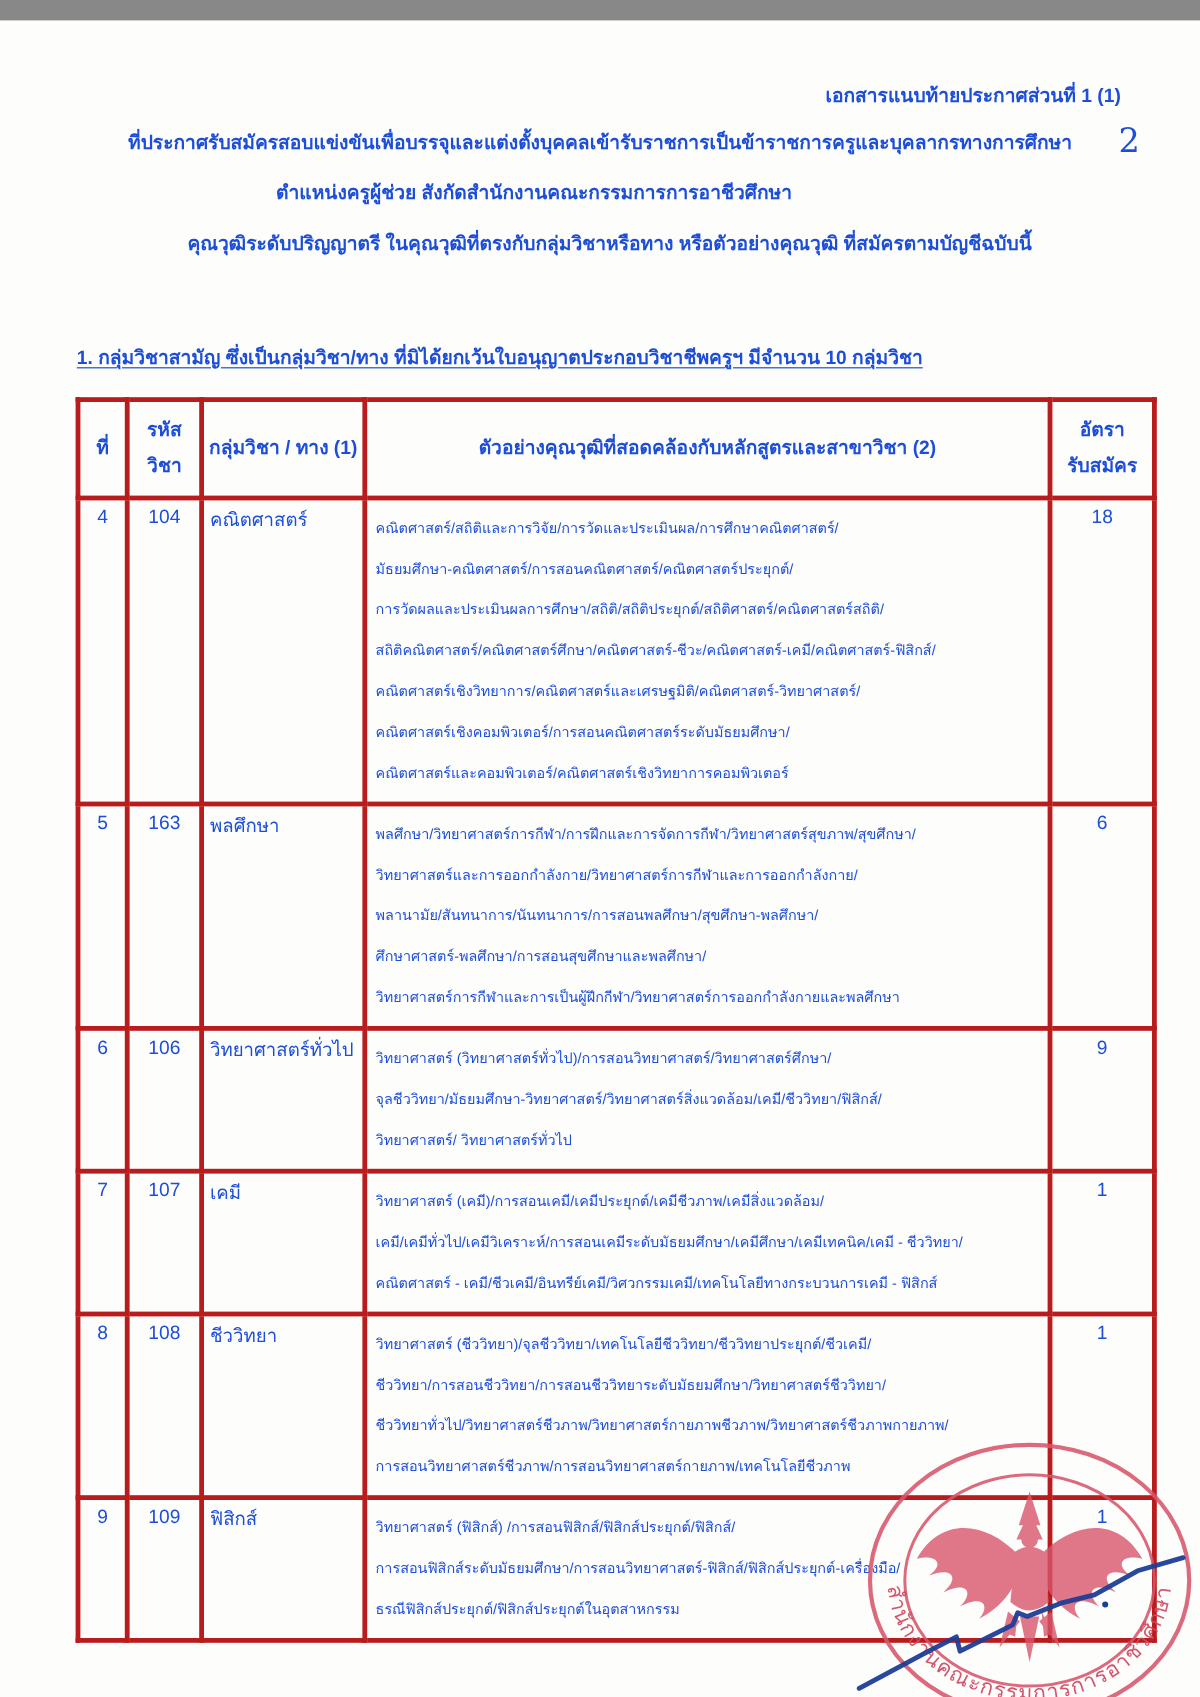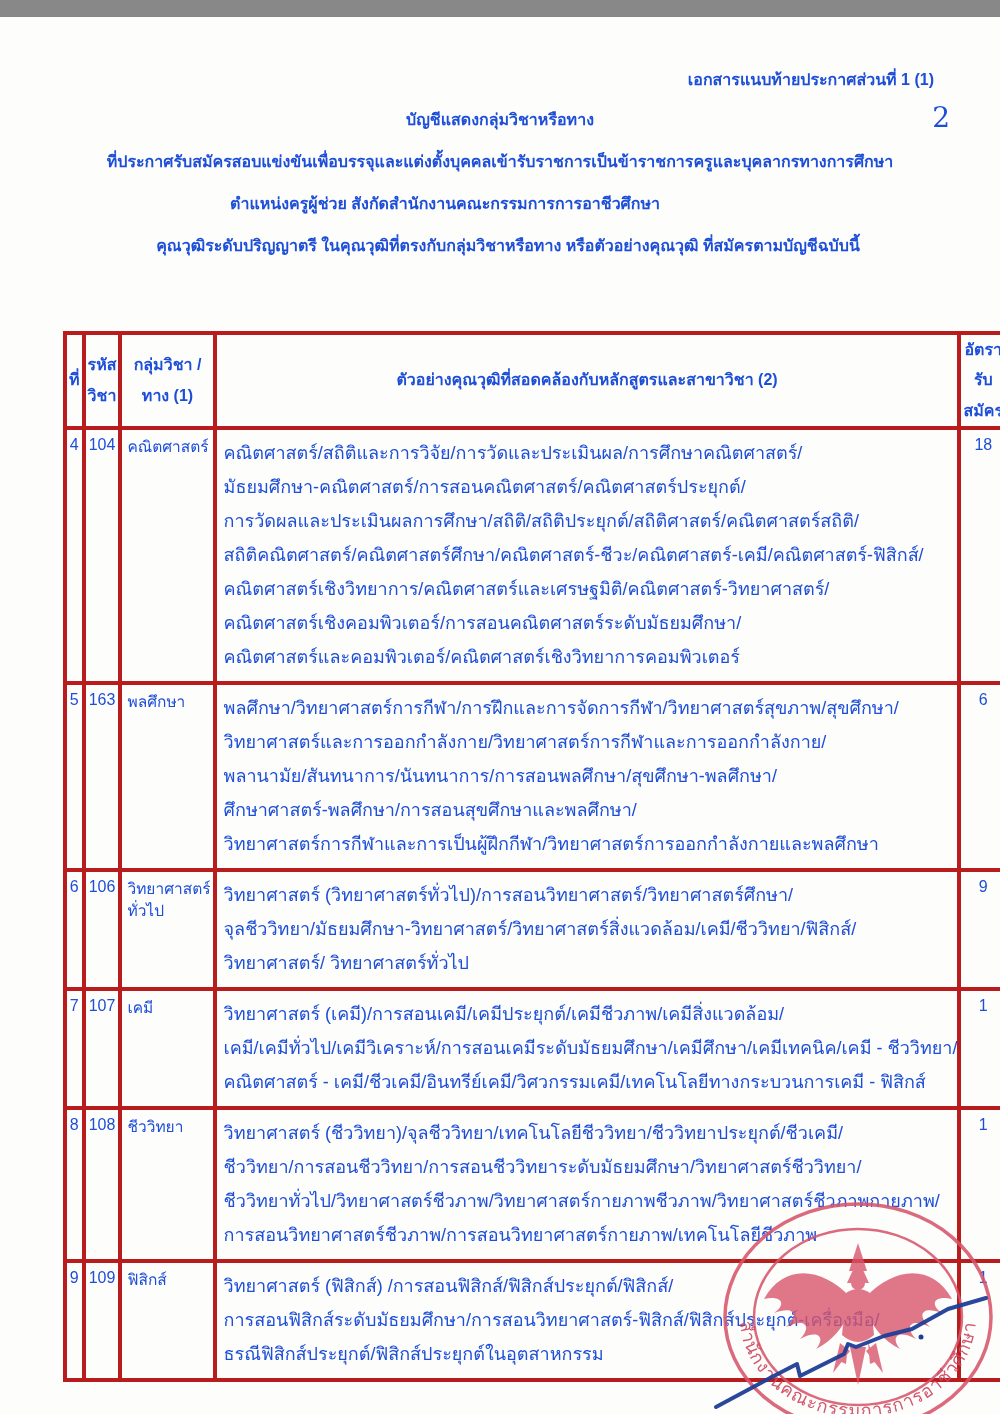--- a/index.html
+++ b/index.html
@@ -31,44 +31,44 @@
   table.subject-table {
     position:absolute; top:314px; left:63px; z-index:1;
     border-collapse:collapse; table-layout:fixed; background:transparent;
   }
   .subject-table th, .subject-table td { border:4px solid #b91c1c; }
   .subject-table thead th {
     height:78px; font-size:16px; font-weight:700;
     text-align:center; vertical-align:middle; line-height:1.9; padding:0 2px;
   }
   .subject-table td {
-    vertical-align:top; font-size:18px; padding:6px 0 7px 0;
+    vertical-align:top; font-size:12px; padding:6px 0 7px 0;
   }
   td.cell-center { text-align:center; font-size:16px; }
   td.cell-group  { padding-left:5px; padding-right:2px; line-height:22px; font-size:15.5px;border-radius:25px; }
   td.cell-qual   { overflow:hidden; }
   .qual-line { line-height:34px; padding-left:7px; white-space:nowrap; }
   .stamp-svg     { position:absolute; left:690px; top:1180px; z-index:2; }
   .signature-svg { position:absolute; left:680px; top:1268px; z-index:3; }
 </style>
 </head>
 <body>
 
 <div class="page">
 
   <div class="attachment">เอกสารแนบท้ายประกาศส่วนที่ 1 (1)</div>
   <div class="pagenum">2</div>
 
   <div class="titles">
-    <div class="title-line">บัญชีแสดงกลุ่มวิชาหรือทาง</div>
     <div class="title-line">ที่ประกาศรับสมัครสอบแข่งขันเพื่อบรรจุและแต่งตั้งบุคคลเข้ารับราชการเป็นข้าราชการครูและบุคลากรทางการศึกษา</div>
     <div class="title-line shift-left">ตำแหน่งครูผู้ช่วย สังกัดสำนักงานคณะกรรมการการอาชีวศึกษา</div>
     <div class="title-line shift-right">คุณวุฒิระดับปริญญาตรี ในคุณวุฒิที่ตรงกับกลุ่มวิชาหรือทาง หรือตัวอย่างคุณวุฒิ ที่สมัครตามบัญชีฉบับนี้</div>
   </div>
 
+  <div class="section-heading">1. กลุ่มวิชาสามัญ ซึ่งเป็นกลุ่มวิชา/ทาง ที่มิได้ยกเว้นใบอนุญาตประกอบวิชาชีพครูฯ มีจำนวน 10 กลุ่มวิชา</div>
 
   <table class="subject-table">
     <colgroup>
       <col style="width:41px">
         <col style="width:62px">
         <col style="width:136px">
       <col style="width:571px">
         <col style="width:87px">
     </colgroup>
     <thead>

